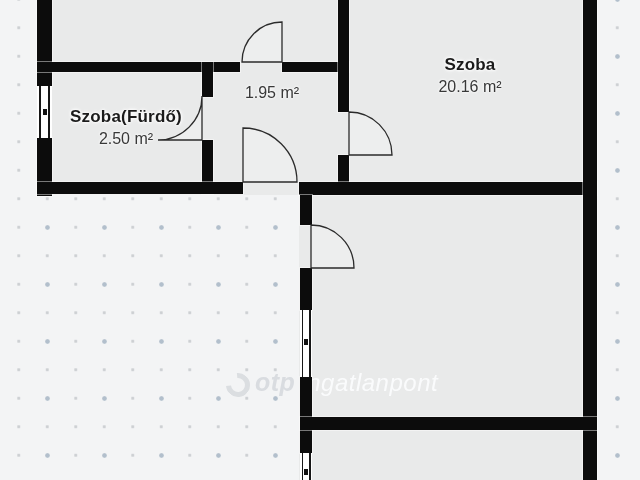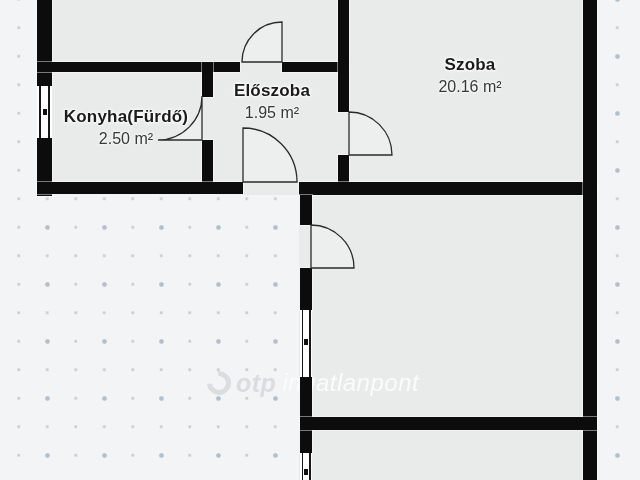--- a/index.html
+++ b/index.html
@@ -24,22 +24,22 @@
   .labels{position:absolute;z-index:50;transform:translateX(-50%);text-align:center;white-space:nowrap;}
   .room-name{
     font-size:17px;font-weight:700;color:#1b1b1b;letter-spacing:.2px;
     text-shadow:0 0 3px #fff,0 0 3px #fff,0 0 5px #fff;
   }
   .room-area{
     margin-top:3px;font-size:16px;font-weight:400;color:#383838;
     text-shadow:0 0 3px #fff,0 0 3px #fff;
   }
   .watermark{
-    position:absolute;left:207px;top:369px;height:28px;z-index:15;
-    display:flex;align-items:center;font-style:italic;letter-spacing:.5px;
+    position:absolute;left:226px;top:369px;height:28px;z-index:15;
+    display:flex;align-items:flex-end;font-style:italic;letter-spacing:.5px;
   }
   .wm-logo{
     width:19px;height:19px;border-radius:50%;
     border:5px solid #dbdee1;border-left-color:transparent;
     transform:rotate(40deg);box-sizing:border-box;
     width:24px;height:24px;
   }
   .wm-brand{margin-left:5px;font-size:25px;font-weight:700;color:#d9dce0;}
   .wm-suffix{margin-left:6px;font-size:24px;font-weight:400;color:rgba(251,252,253,.95);}
   .z20{z-index:20;} .z30{z-index:30;}
@@ -98,21 +98,20 @@
       <path d="M349,155 L392,155 A43,43 0 0 0 349,112 Z"></path>
       <path d="M311,268 L354,268 A43,43 0 0 0 311,225 Z"></path>
     </g>
   </svg>
 
   <div class="labels" style="left:470px;top:26px;margin-top:29px;">
     <div class="room-name">Szoba</div>
     <div class="room-area">20.16 m²</div>
   </div>
   <div class="labels" style="left:272px;top:81px;">
-    <div class="room-name">Előszoba</div>
     <div class="room-area">1.95 m²</div>
   </div>
   <div class="labels" style="left:126px;top:107px;">
-    <div class="room-name">Konyha(Fürdő)</div>
+    <div class="room-name">Szoba(Fürdő)</div>
     <div class="room-area">2.50 m²</div>
   </div>
 
 </div>
 
 </body></html>

